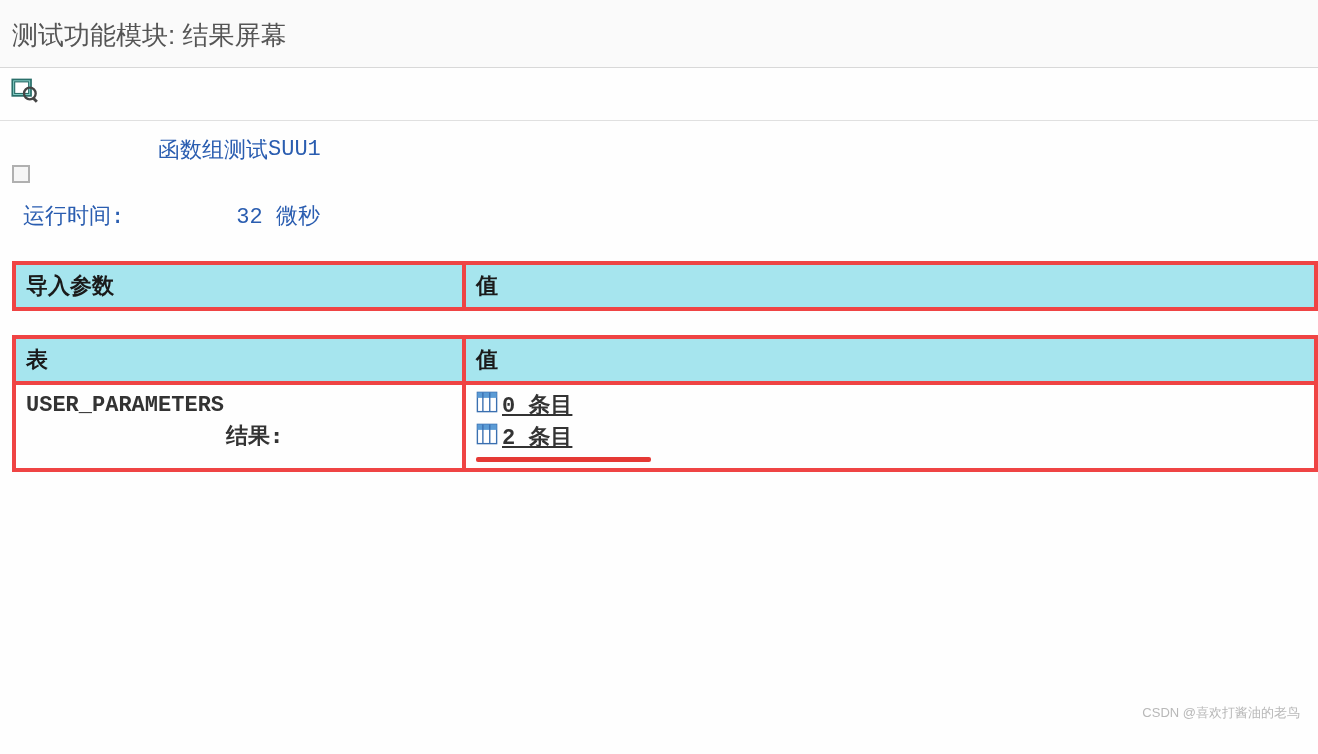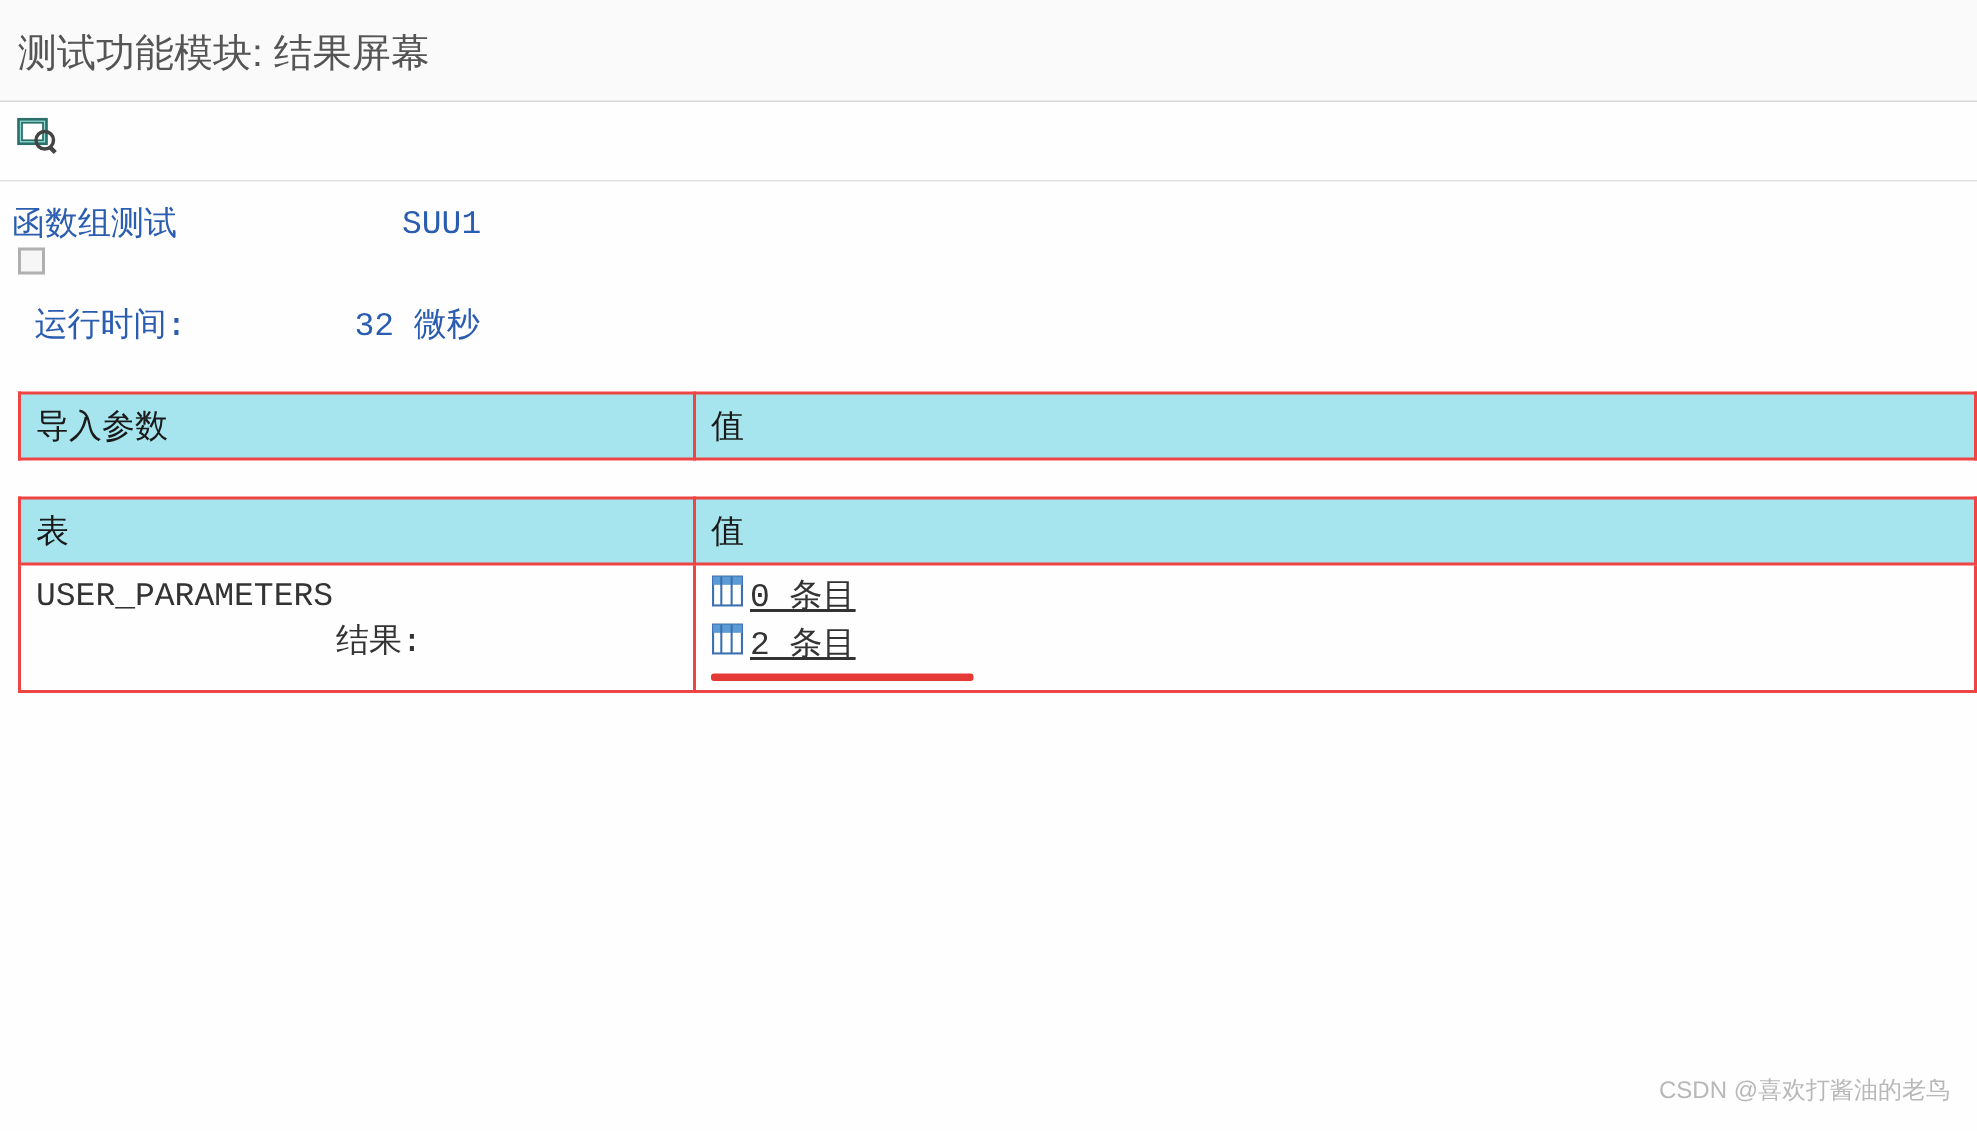--- a/index.html
+++ b/index.html
@@ -24,21 +24,21 @@
     padding: 8px 10px 10px 10px;
     border-bottom: 1px solid #e0e0e0;
   }
   .toolbar svg { width: 28px; height: 28px; }
   .info-block {
     padding: 14px 8px 6px 8px;
     color: #2a5db0;
     font-family: "SimSun", monospace;
   }
   .info-row { display: flex; align-items: center; line-height: 30px; }
-  .info-label { width: 260px; }
+  .info-label { width: 260px; text-align: right; }
   .info-val { font-family: "Courier New", monospace; color: #2a5db0; }
   .checkbox {
     width: 18px; height: 18px;
     border: 2px solid #b0b0b0;
     display: inline-block;
     margin-left: 4px;
     background: #f6f6f6;
   }
   .runtime {
     padding: 12px 8px 6px 8px;
@@ -47,24 +47,24 @@
     margin-left: 15px;
   }
   .runtime-label { display: inline-block; width: 200px; }
   .runtime-val { font-family: "Courier New", monospace; }
   .tbl {
     margin: 24px 12px 0 12px;
     border-collapse: collapse;
     width: calc(100% - 12px);
   }
   .tbl td, .tbl th {
-    border: 2px solid #ef4444;
+    border: 4px solid #ef4444;
     padding: 6px 10px;
     text-align: left;
-    font-weight: normal;
+    font-weight: bold;
     vertical-align: top;
   }
   .tbl th {
     background: #a6e5ee;
     color: #1a1a1a;
     height: 40px;
   }
   .col1 { width: 450px; }
   .param-cell {
     font-family: "Courier New", monospace;
@@ -93,24 +93,24 @@
   .entry-link svg { width: 22px; height: 22px; flex-shrink: 0; }
   .red-underline {
     height: 5px;
     background: #e53935;
     width: 175px;
     margin-top: 2px;
     border-radius: 2px;
   }
   .watermark {
     position: absolute;
-    bottom: 16px;
+    bottom: 32px;
     right: 18px;
     color: #b8b8b8;
-    font-size: 16px;
+    font-size: 13px;
     font-family: "Microsoft YaHei", sans-serif;
   }
 </style>
 </head>
 <body>
 
 <div class="title-bar">测试功能模块: 结果屏幕</div>
 
 <div class="toolbar">
   <span>

